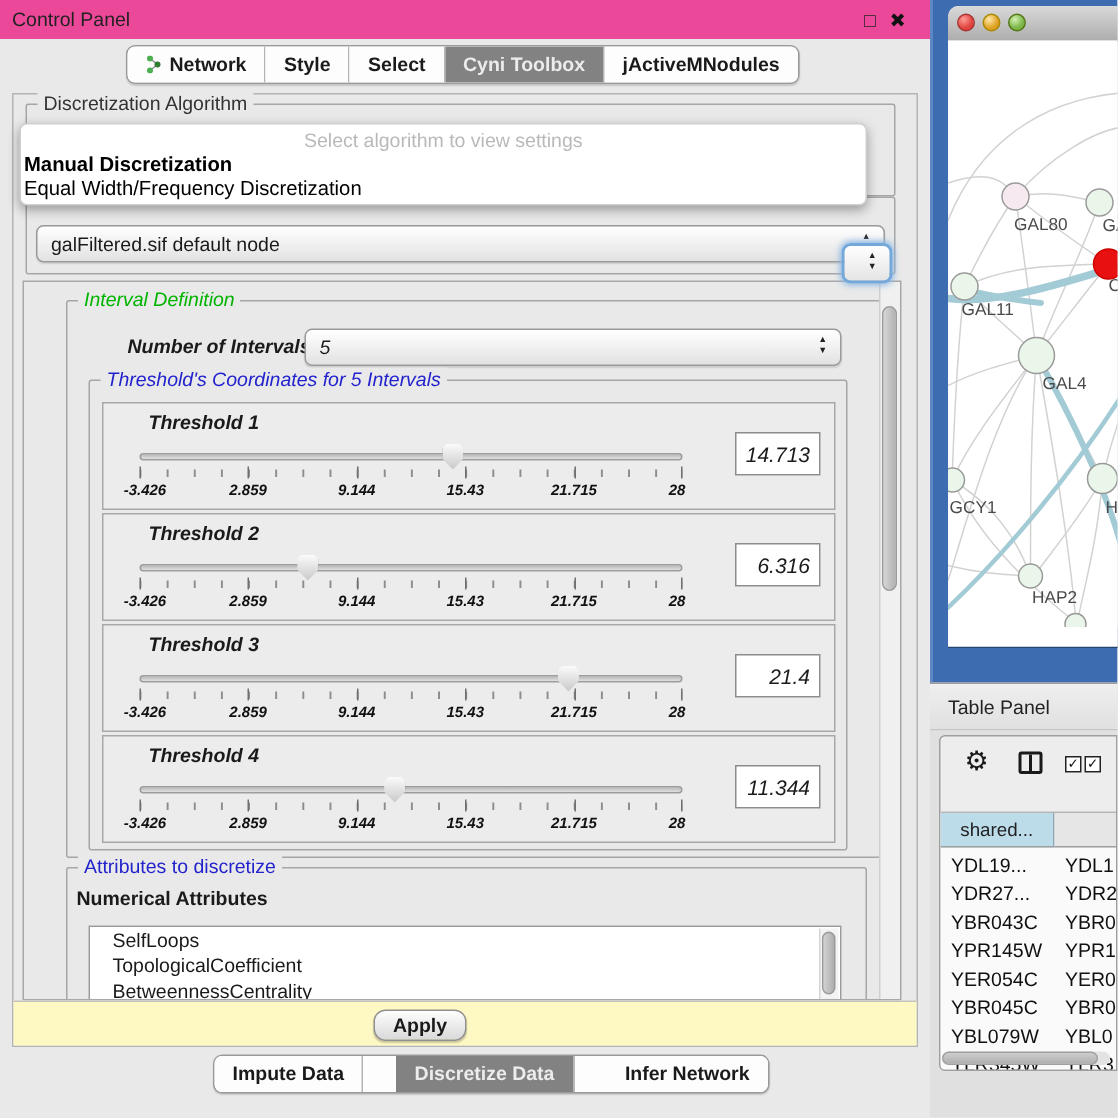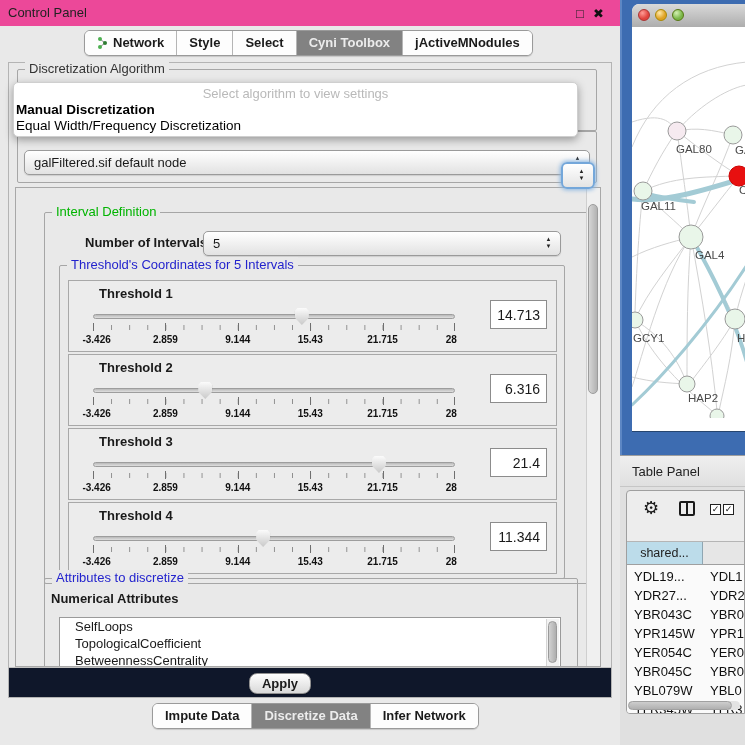--- a/index.html
+++ b/index.html
@@ -14,21 +14,21 @@
   #float-icon{left:576px;top:6px;font-size:13px;color:#222;}
   #close-icon{left:593px;top:6px;font-size:13px;font-weight:bold;color:#111;}
 
   .seg-row{display:flex;border:1px solid #9a9a9a;border-radius:6px;overflow:hidden;
            background:#fdfdfd;box-shadow:0 1px 1px rgba(0,0,0,.15);}
   .seg{padding:4px 12px 5px;font-size:13px;font-weight:bold;color:#1a1a1a;background:#fdfdfd;
        border-right:1px solid #b5b5b5;display:flex;align-items:center;gap:5px;white-space:nowrap;}
   .seg:last-child{border-right:none;justify-content:center;}
   .seg.selected{background:#828282;color:#ececec;}
   #top-tabs{left:84px;top:30px;}
-  #bottom-tabs{left:152px;top:703px;}
+  #bottom-tabs{left:142px;top:703px;gap:22px;}
 
   #content-panel{left:8px;top:62px;width:604px;height:636px;border:1px solid #b4b4b4;background:#e9e9e9;}
 
   .fieldset{position:absolute;box-sizing:border-box;border:1px solid #a6a6a6;border-radius:2px;}
   .legend{position:absolute;top:-9px;left:7px;background:#e9e9e9;padding:0 4px;font-size:13px;white-space:nowrap;}
   .legend.green{color:#00b400;}
   .legend.blue{color:#2323cd;}
   .legend.gray{color:#333;}
 
   .combo{position:absolute;box-sizing:border-box;height:25px;border:1px solid #9a9a9a;border-radius:5px;
@@ -52,21 +52,21 @@
 
   #tabledata-group{left:8px;top:68px;width:580px;height:52px;}
   #tabledata-combo{left:6px;top:18px;width:566px;}
 
   
   #viewport{left:6px;top:124px;width:586px;height:480px;border:1px solid #a8a8a8;background:#e9e9e9;overflow:hidden;}
   #vscroll{position:absolute;right:0;top:0;width:13px;height:100%;background:#f0f0f0;border-left:1px solid #cfcfcf;}
   #vscroll-thumb{position:absolute;left:1px;top:16px;width:10px;height:190px;border-radius:6px;
                  background:linear-gradient(to right,#d6d6d6,#b2b2b2);border:1px solid #9c9c9c;box-sizing:border-box;}
 
-  #interval-fs{left:28px;top:24px;width:602px;height:372px;}
+  #interval-fs{left:28px;top:12px;width:602px;height:372px;font-style:italic;}
   #num-label{left:40px;top:22px;font-size:13px;font-weight:bold;}
   #num-combo{left:158px;top:18px;width:358px;}
 
   #thresholds-fs{left:14px;top:52px;width:506px;height:314px;}
 
   .th-panel{position:absolute;left:8px;width:489px;height:72px;background:#ececec;border:1px solid #a8a8a8;box-sizing:border-box;}
   .th-label{position:absolute;left:10px;top:5px;font-size:13px;font-weight:bold;margin-left:20px;}
   .th-slider{position:absolute;left:24px;top:30px;width:362px;height:38px;}
   .track{position:absolute;left:0;right:0;top:3px;height:5px;border-radius:3px;
          background:linear-gradient(#b8b8b8,#e0e0e0);border:1px solid #9d9d9d;box-sizing:border-box;}
@@ -85,21 +85,21 @@
 
   #attr-fs{left:28px;top:390px;width:534px;height:300px;}
   #attr-sub{left:6px;top:12px;font-size:13px;font-weight:bold;}
   #attr-list{position:absolute;left:14px;top:38px;width:502px;height:240px;background:#fff;border:1px solid #9a9a9a;
              box-sizing:border-box;overflow:hidden;font-size:13px;}
   .attr-item{padding:1px 0 1px 15px;white-space:nowrap;}
   #list-scroll{position:absolute;right:1px;top:1px;width:12px;bottom:1px;background:#f3f3f3;border-left:1px solid #d5d5d5;}
   #list-thumb{position:absolute;left:1px;top:2px;width:9px;height:42px;border-radius:5px;
               background:linear-gradient(to right,#d2d2d2,#aeaeae);border:1px solid #9a9a9a;box-sizing:border-box;}
 
-  #apply-strip{left:0px;top:604px;width:602px;height:30px;background:#0f172a;border-top:1px solid #c2c2c2;}
+  #apply-strip{left:0px;top:604px;width:602px;height:30px;background:#fef9c3;border-top:1px solid #c2c2c2;}
   #apply-btn{position:absolute;left:240px;top:5px;width:62px;height:21px;border:1px solid #8f8f8f;border-radius:8px;
              background:linear-gradient(#fefefe,#d9d9d9);font-size:13px;font-weight:bold;text-align:center;
              padding-top:2px;box-sizing:border-box;box-shadow:0 1px 1px rgba(0,0,0,.2);}
 
   
   #net-frame{left:620px;top:0;width:125px;height:455px;background:#3d6cb1;border-left:2px solid #5d87c4;}
   #net-window{left:630px;top:4px;width:115px;height:428px;background:#fff;border-radius:7px 0 0 0;
               border-bottom:1px solid #26456f;overflow:hidden;}
   #net-titlebar{position:absolute;left:0;top:0;width:100%;height:23px;
                 background:linear-gradient(#d9d9d9,#adadad);border-bottom:1px solid #8a8a8a;border-radius:7px 0 0 0;}

